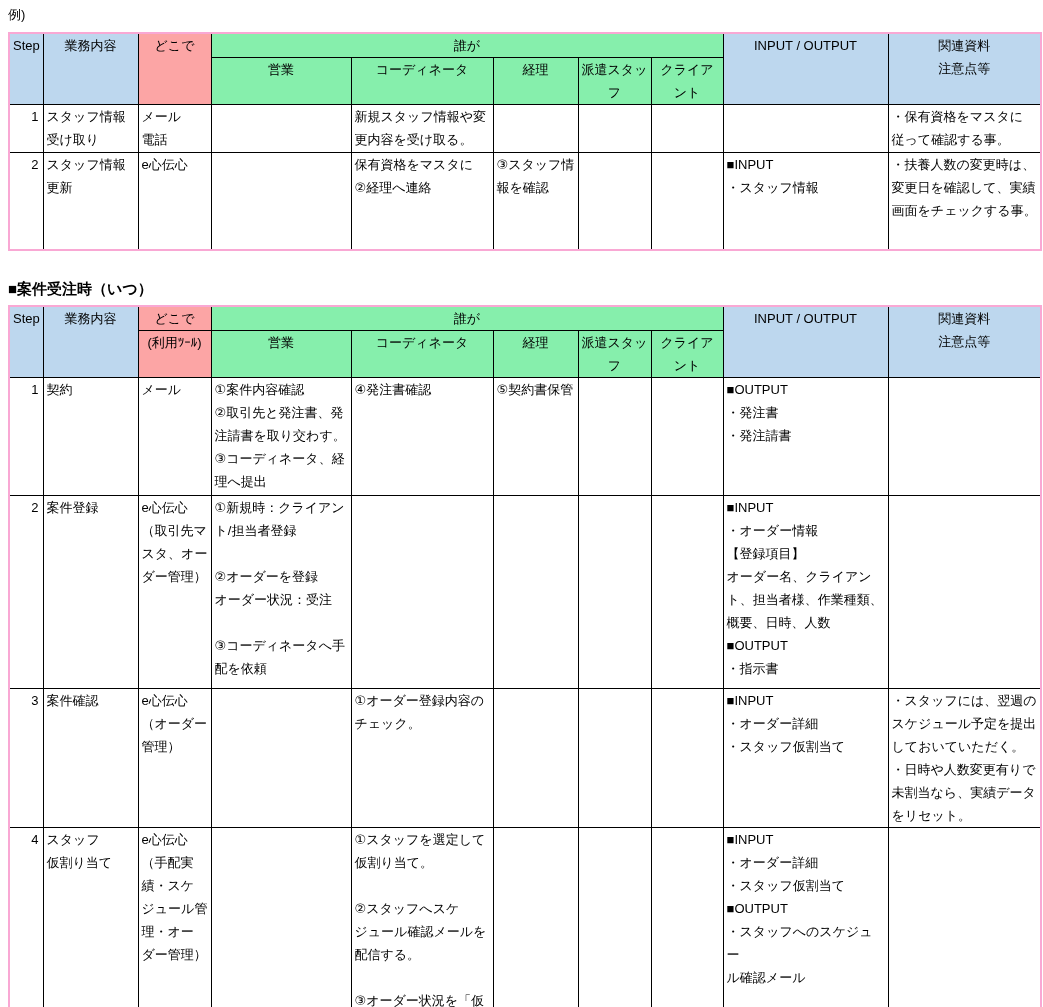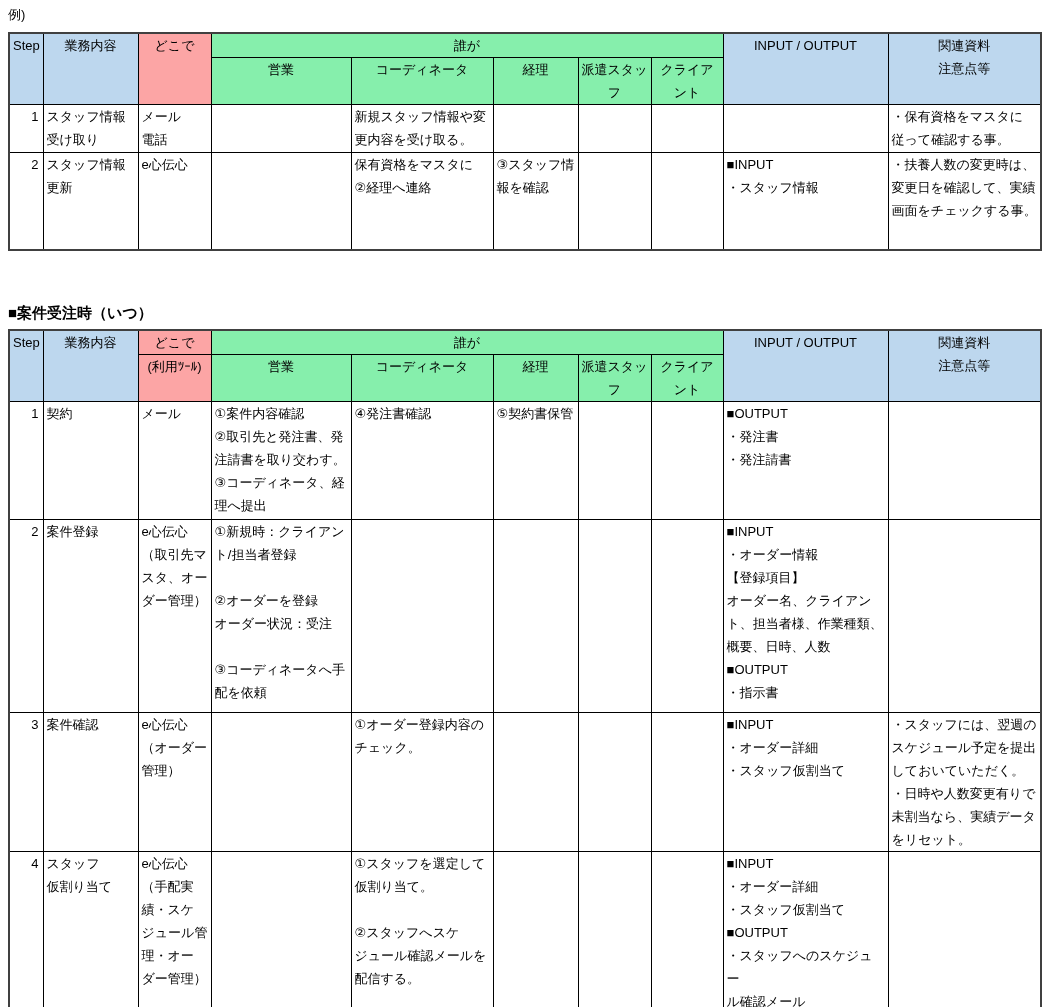--- a/index.html
+++ b/index.html
@@ -18,39 +18,39 @@
   .table-title {
     font-size: 15px;
     font-weight: bold;
     margin: 0 0 6px 0;
     line-height: 20px;
   }
   .workflow-table {
     border-collapse: collapse;
     table-layout: fixed;
     width: 1032px;
-    border: 2px solid #404040;
+    border: 2px solid #f9a8d4;
   }
   .workflow-table th,
   .workflow-table td {
     border: 1px solid #000;
     font-size: 13px;
     line-height: 23px;
     vertical-align: top;
     white-space: pre-line;
     padding: 0 3px;
     overflow: hidden;
     font-weight: normal;
   }
   .workflow-table th { text-align: center; }
   .bg-blue  { background: #BDD7EE; }
   .bg-green { background: #fca5a5; }
   .bg-peach { background: #86efac; }
   td.cell-step { text-align: right; padding-right: 4px; }
-  .section-2 { margin-top: 52px; }
+  .section-2 { margin-top: 28px; }
   
   col.c-step { width: 34px; }
   col.c-task { width: 95px; }
   col.c-where { width: 73px; }
   col.c-sales { width: 140px; }
   col.c-coord { width: 142px; }
   col.c-acct { width: 85px; }
   col.c-temp { width: 73px; }
   col.c-client { width: 72px; }
   col.c-io { width: 165px; }

